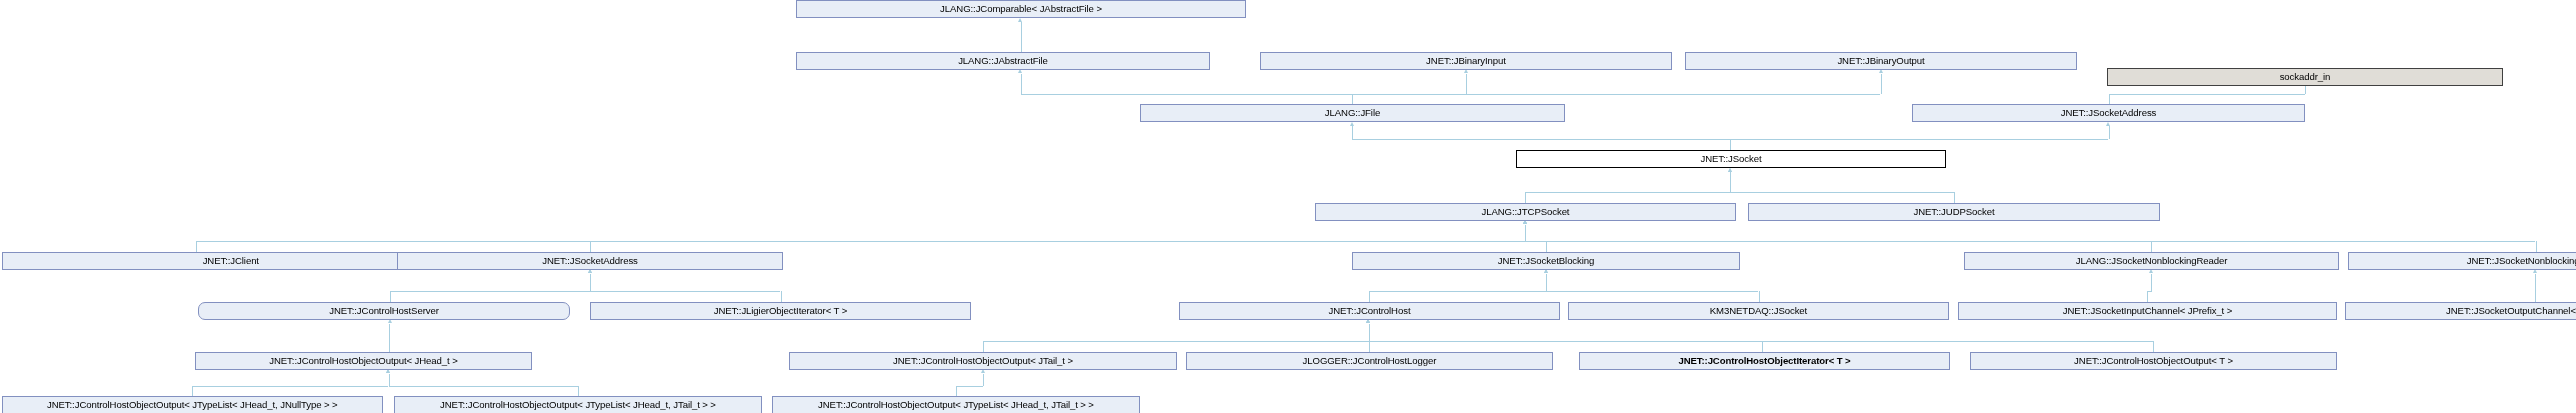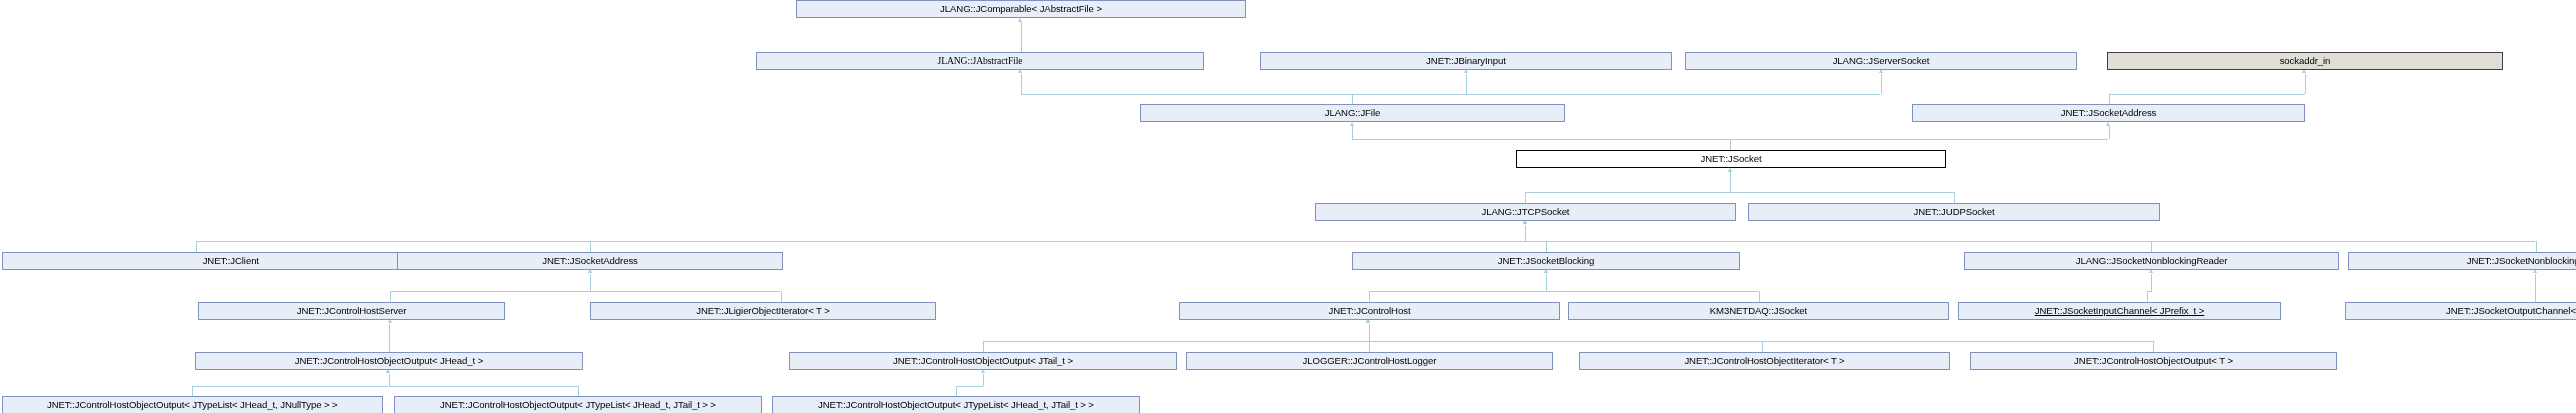--- a/index.html
+++ b/index.html
@@ -34,20 +34,21 @@
   }
   
   .node.focus {
     background: #ffffff;
     border: 0.9px solid #000000;
   }
   
   .node.external {
     background: #e0ddd7;
     border: 0.9px solid #404040;
+    margin-top: 16px;
   }
   
   .edge {
     position: absolute;
     background: #a8cfe0;
   }
   .edge.v { width: 0.9px; }
   .edge.h { height: 0.9px; }
   
   .arrow {
@@ -164,43 +165,43 @@
       <div class="edge h" style="left: 389px; top: 386px; width: 189px;"></div>
       <div class="edge v" style="left: 389px; top: 374px; height: 12.3px;"></div>
       <div class="arrow" style="left: 386px; top: 369px;"></div>
       <div class="edge v" style="left: 956px; top: 386px; height: 10.5px;"></div>
       <div class="edge h" style="left: 956px; top: 386px; width: 27px;"></div>
       <div class="edge v" style="left: 983px; top: 374px; height: 12.3px;"></div>
       <div class="arrow" style="left: 981px; top: 369px;"></div>
     </div>
   <div id="node-layer">
       <div class="node" title="JLANG::JComparable&lt; JAbstractFile &gt;" style="left: 796px; top: 0px; width: 450px;">JLANG::JComparable&lt; JAbstractFile &gt;</div>
-      <div class="node" title="JLANG::JAbstractFile" style="left: 756px; top: 52px; width: 448px; font-family: Liberation Serif, serif;">JLANG::JAbstractFile</div>
+      <div class="node" title="JLANG::JAbstractFile" style="left: 796px; top: 52px; width: 414px;">JLANG::JAbstractFile</div>
       <div class="node" title="JLANG::JBinaryInput" style="left: 1260px; top: 52px; width: 412px;">JNET::JBinaryInput</div>
-      <div class="node" title="JLANG::JBinaryOutput" style="left: 1685px; top: 52px; width: 392px;">JLANG::JServerSocket</div>
+      <div class="node" title="JLANG::JBinaryOutput" style="left: 1685px; top: 52px; width: 392px;">JNET::JBinaryOutput</div>
       <div class="node external" title="sockaddr_in" style="left: 2107px; top: 52px; width: 396px;">sockaddr_in</div>
       <div class="node" title="JLANG::JFile" style="left: 1140px; top: 104px; width: 425px;">JLANG::JFile</div>
       <div class="node" title="JNET::JSocketAddress" style="left: 1912px; top: 104px; width: 393px;">JNET::JSocketAddress</div>
       <div class="node focus" title="JNET::JSocket" style="left: 1516px; top: 150px; width: 430px;">JNET::JSocket</div>
       <div class="node" title="JNET::JTCPSocket" style="left: 1315px; top: 203px; width: 421px;">JLANG::JTCPSocket</div>
       <div class="node" title="JNET::JUDPSocket" style="left: 1748px; top: 203px; width: 412px;">JNET::JUDPSocket</div>
       <div class="node" title="JNET::JClient" style="left: 1.8px; top: 252px; width: 458px;">JNET::JClient</div>
       <div class="node" title="JNET::JServerSocket" style="left: 397px; top: 252px; width: 386px;">JNET::JSocketAddress</div>
       <div class="node" title="JNET::JSocketBlocking" style="left: 1352px; top: 252px; width: 388px;">JNET::JSocketBlocking</div>
       <div class="node" title="JNET::JSocketNonblockingReader" style="left: 1964px; top: 252px; width: 375px;">JLANG::JSocketNonblockingReader</div>
       <div class="node" title="JNET::JSocketNonblockingWriter" style="left: 2348px; top: 252px; width: 375px;">JNET::JSocketNonblockingWriter</div>
-      <div class="node" title="JNET::JControlHostServer" style="left: 198px; top: 302px; width: 307px;">JNET::JControlHostServer</div>
-      <div class="node" title="JNET::JLigierObjectIterator&lt; T &gt;" style="left: 590px; top: 302px; width: 346px;">JNET::JLigierObjectIterator&lt; T &gt;</div>
+      <div class="node" title="JNET::JControlHostServer" style="left: 198px; top: 302px; width: 372px; border-radius: 7px;">JNET::JControlHostServer</div>
+      <div class="node" title="JNET::JLigierObjectIterator&lt; T &gt;" style="left: 590px; top: 302px; width: 381px;">JNET::JLigierObjectIterator&lt; T &gt;</div>
       <div class="node" title="JNET::JControlHost" style="left: 1179px; top: 302px; width: 381px;">JNET::JControlHost</div>
       <div class="node" title="KM3NETDAQ::JTarget" style="left: 1568px; top: 302px; width: 381px;">KM3NETDAQ::JSocket</div>
-      <div class="node" title="JNET::JSocketInputChannel&lt; JPrefix_t &gt;" style="left: 1958px; top: 302px; width: 323px; text-decoration: underline;">JNET::JSocketInputChannel&lt; JPrefix_t &gt;</div>
+      <div class="node" title="JNET::JSocketInputChannel&lt; JPrefix_t &gt;" style="left: 1958px; top: 302px; width: 379px;">JNET::JSocketInputChannel&lt; JPrefix_t &gt;</div>
       <div class="node" title="JNET::JSocketOutputChannel&lt; JPrefix_t &gt;" style="left: 2345px; top: 302px; width: 379px;">JNET::JSocketOutputChannel&lt; JPrefix_t &gt;</div>
-      <div class="node" title="JNET::JControlHostObjectOutput&lt; JHead_t &gt;" style="left: 195px; top: 352px; width: 388px;">JNET::JControlHostObjectOutput&lt; JHead_t &gt;</div>
+      <div class="node" title="JNET::JControlHostObjectOutput&lt; JHead_t &gt;" style="left: 195px; top: 352px; width: 337px;">JNET::JControlHostObjectOutput&lt; JHead_t &gt;</div>
       <div class="node" title="JNET::JControlHostObjectOutput&lt; JTail_t &gt;" style="left: 789px; top: 352px; width: 388px;">JNET::JControlHostObjectOutput&lt; JTail_t &gt;</div>
       <div class="node" title="JLOGGER::JControlHostLogger" style="left: 1186px; top: 352px; width: 367px;">JLOGGER::JControlHostLogger</div>
-      <div class="node" title="JNET::JControlHostObjectIterator&lt; T &gt;" style="left: 1579px; top: 352px; width: 371px;">JNET::JControlHostObjectIterator&lt; T &gt;</div>
+      <div class="node" title="JNET::JControlHostObjectIterator&lt; T &gt;" style="left: 1579px; top: 352px; width: 371px; font-weight: bold;">JNET::JControlHostObjectIterator&lt; T &gt;</div>
       <div class="node" title="JNET::JControlHostObjectOutput&lt; T &gt;" style="left: 1970px; top: 352px; width: 367px;">JNET::JControlHostObjectOutput&lt; T &gt;</div>
       <div class="node" title="JNET::JControlHostObjectOutput&lt; JTypeList&lt; JHead_t, JNullType &gt; &gt;" style="left: 1.8px; top: 396px; width: 381px;">JNET::JControlHostObjectOutput&lt; JTypeList&lt; JHead_t, JNullType &gt; &gt;</div>
       <div class="node" title="JNET::JControlHostObjectOutput&lt; JTypeList&lt; JHead_t, JTail_t &gt; &gt;" style="left: 394px; top: 396px; width: 368px;">JNET::JControlHostObjectOutput&lt; JTypeList&lt; JHead_t, JTail_t &gt; &gt;</div>
       <div class="node" title="JNET::JControlHostObjectOutput&lt; JTypeList&lt; JHead_t, JTail_t &gt; &gt;" style="left: 772px; top: 396px; width: 368px;">JNET::JControlHostObjectOutput&lt; JTypeList&lt; JHead_t, JTail_t &gt; &gt;</div>
     </div>
 </div>
 
 
 </body></html>

